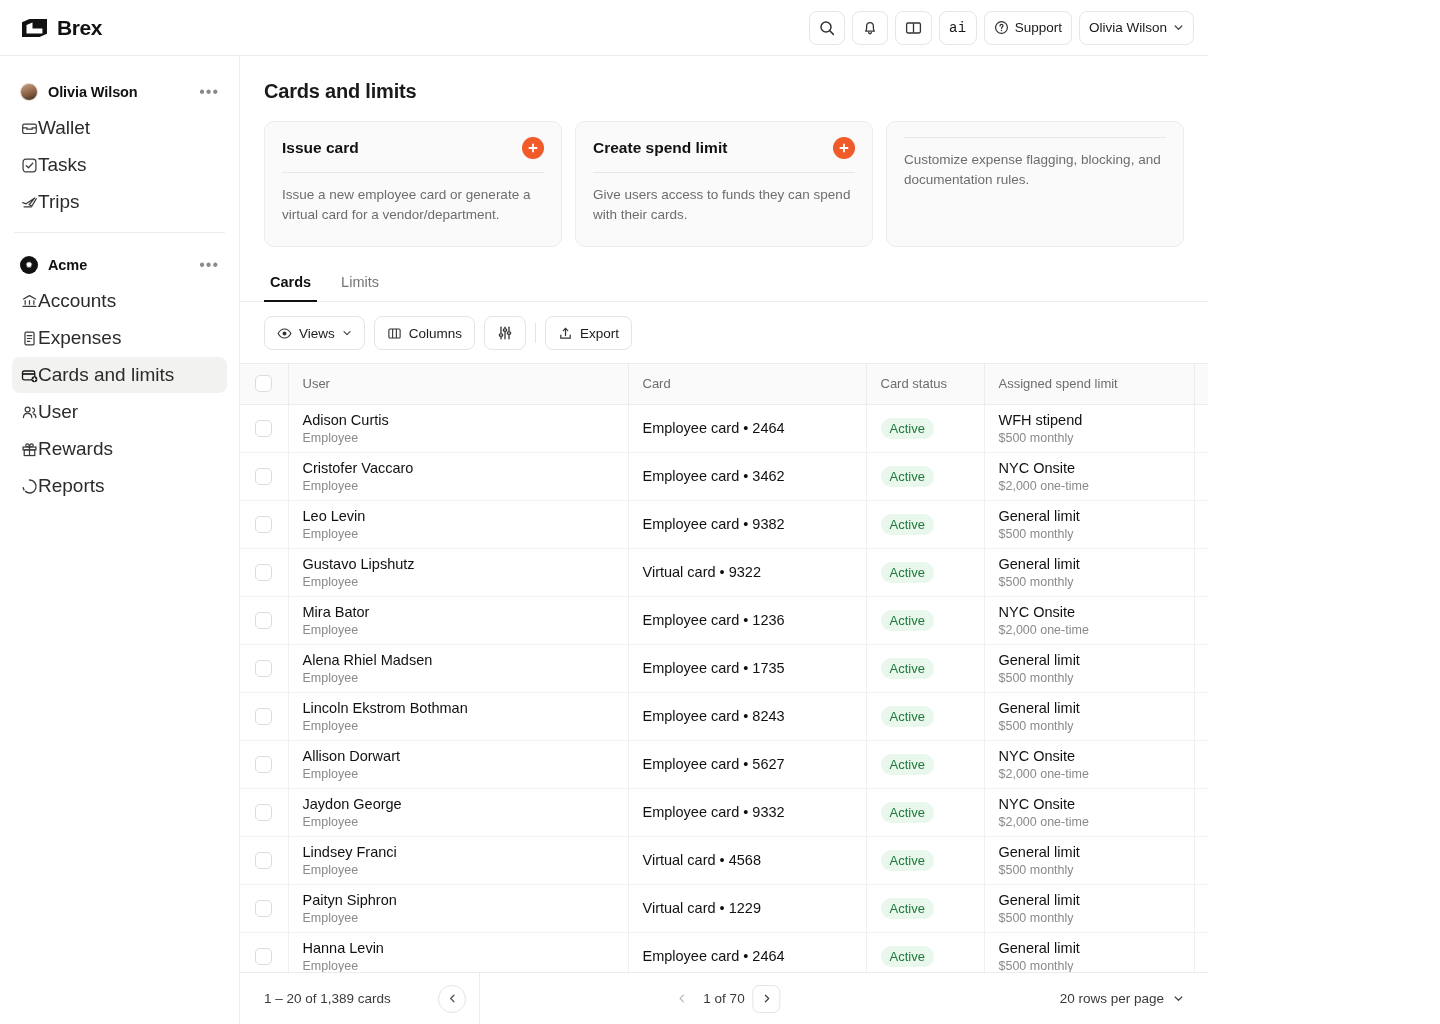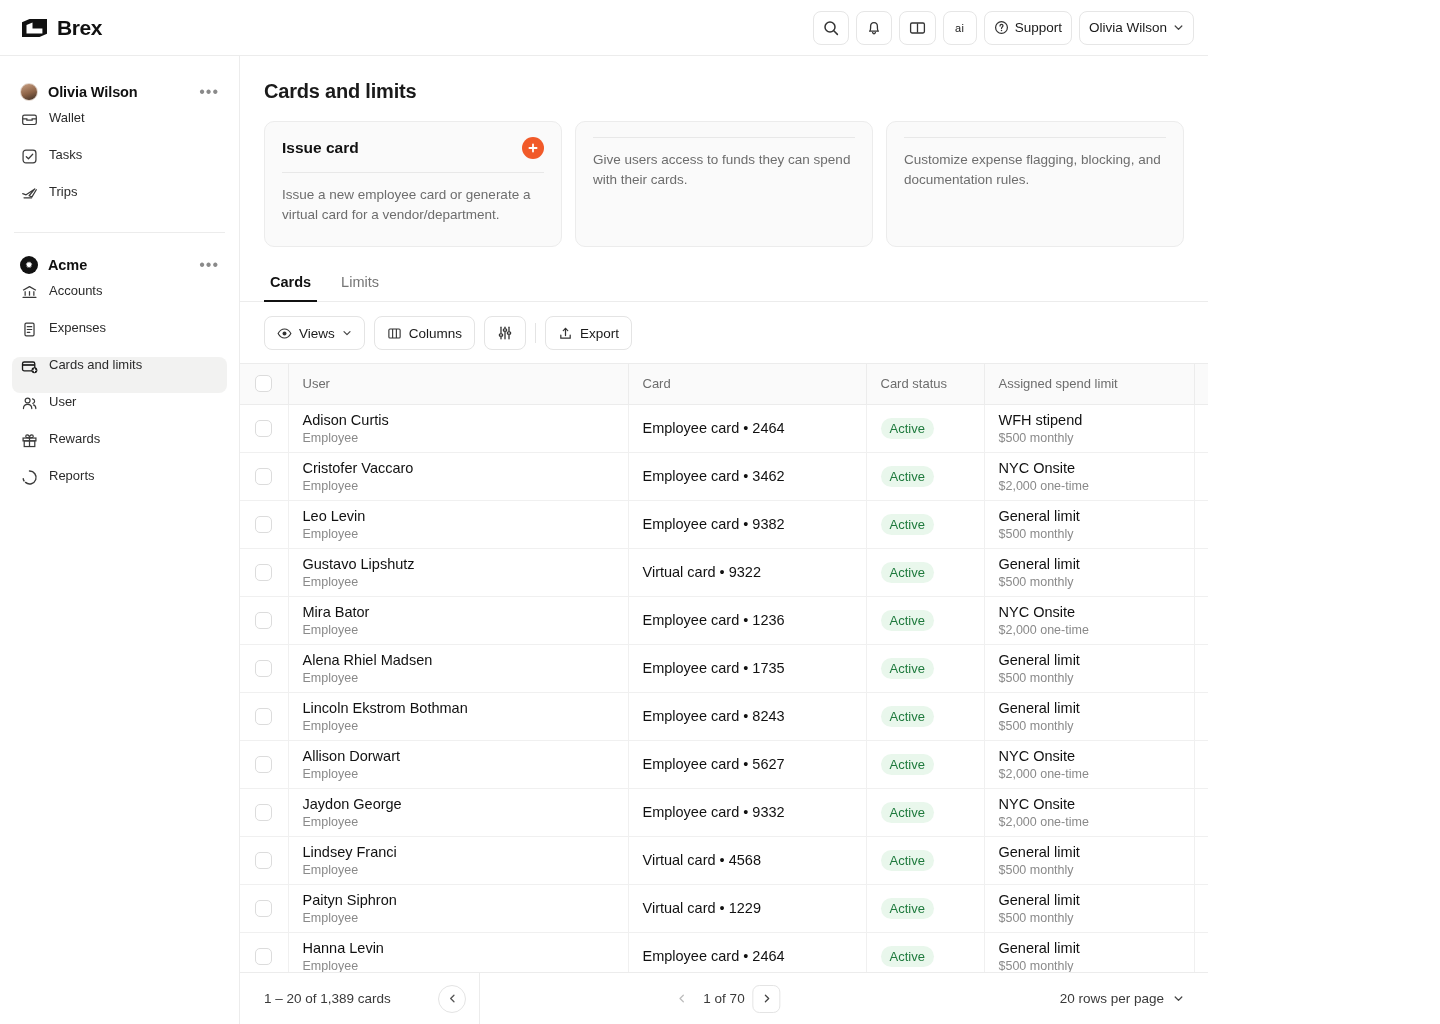--- a/index.html
+++ b/index.html
@@ -21,21 +21,21 @@
   }
   .brand { display: flex; align-items: center; gap: 9px; }
   .brand-name { font-size: 21px; font-weight: 700; letter-spacing: -0.4px; color: #111; }
   .topbar-right { display: flex; align-items: center; gap: 7px; }
   .icon-btn {
     height: 34px; min-width: 34px; padding: 0 9px;
     border: 1px solid #e6e6e6; border-radius: 8px; background: #fff;
     display: flex; align-items: center; justify-content: center; gap: 6px;
     font-size: 13.5px; color: #1a1a1a; cursor: pointer;
   }
-  .icon-btn.ai-btn { font-size: 11px; font-family: Liberation Sans, sans-serif; letter-spacing: .5px; }
+  .icon-btn.ai-btn { font-size: 14px; font-family: Liberation Mono, monospace; letter-spacing: .5px; }
   .icon-btn .lbl { font-size: 13.5px; }
 
   
   .body { display: flex; flex: 1; min-height: 0; }
 
   
   .sidebar {
     width: 240px; min-width: 240px;
     border-right: 1px solid #ececec;
     padding: 10px 12px 0 12px;
@@ -52,23 +52,23 @@
   .avatar {
     width: 18px; height: 18px; border-radius: 50%;
     background: linear-gradient(160deg,#caa184 0%,#8d6347 55%,#3c2d25 100%);
     border: 1px solid #e3d7cf; flex: none;
   }
   .org-logo {
     width: 18px; height: 18px; border-radius: 50%; background: #111;
     color: #fff; font-size: 9px; display:flex; align-items:center; justify-content:center; flex:none;
   }
   .sb-item {
-    display: flex; gap: 11px;
+    display: flex; align-items: center; 
     height: 36px; padding: 0 8px; border-radius: 8px;
-    font-size: 13px; color: #2b2b2b; cursor: pointer; margin-bottom: 1px;
+    font-size: 19px; color: #2b2b2b; cursor: pointer; margin-bottom: 1px;
   }
   .sb-item.active { background: #f2f2f1; font-weight: 400; }
   .sb-item .ico { width: 18px; height: 18px; display:flex; align-items:center; justify-content:center; flex:none; }
   .sb-divider { height: 1px; background: #ececec; margin: 11px 2px 6px; }
   .sidebar-spacer { flex: 1; }
 
   
   .main { flex: 1; min-width: 0; display: flex; flex-direction: column; background:#fff; }
   .main-scroll { flex: 1; min-height: 0; overflow: hidden; }
   .page-title { font-size: 20px; font-weight: 700; padding: 24px 24px 0 24px; letter-spacing:-.2px; }
@@ -373,20 +373,29 @@
                   <line x1="6" y1="2.4" x2="6" y2="9.6" stroke="#fff" stroke-width="1.8" stroke-linecap="round"></line>
                   <line x1="2.4" y1="6" x2="9.6" y2="6" stroke="#fff" stroke-width="1.8" stroke-linecap="round"></line>
                 </svg>
               </span>
             </div>
             <div class="ac-sep"></div>
             <div class="ac-desc">Issue a new employee card or generate a virtual card for a vendor/department.</div>
           </div>
 
           <div class="action-card">
+            <div class="ac-head">
+              <span class="ac-title">Create spend limit</span>
+              <span class="ac-btn">
+                <svg width="12" height="12" viewBox="0 0 12 12">
+                  <line x1="6" y1="2.4" x2="6" y2="9.6" stroke="#fff" stroke-width="1.8" stroke-linecap="round"></line>
+                  <line x1="2.4" y1="6" x2="9.6" y2="6" stroke="#fff" stroke-width="1.8" stroke-linecap="round"></line>
+                </svg>
+              </span>
+            </div>
             <div class="ac-sep"></div>
             <div class="ac-desc">Give users access to funds they can spend with their cards.</div>
           </div>
 
           <div class="action-card">
             <div class="ac-sep"></div>
             <div class="ac-desc">Customize expense flagging, blocking, and documentation rules.</div>
           </div>
         </div>
 

